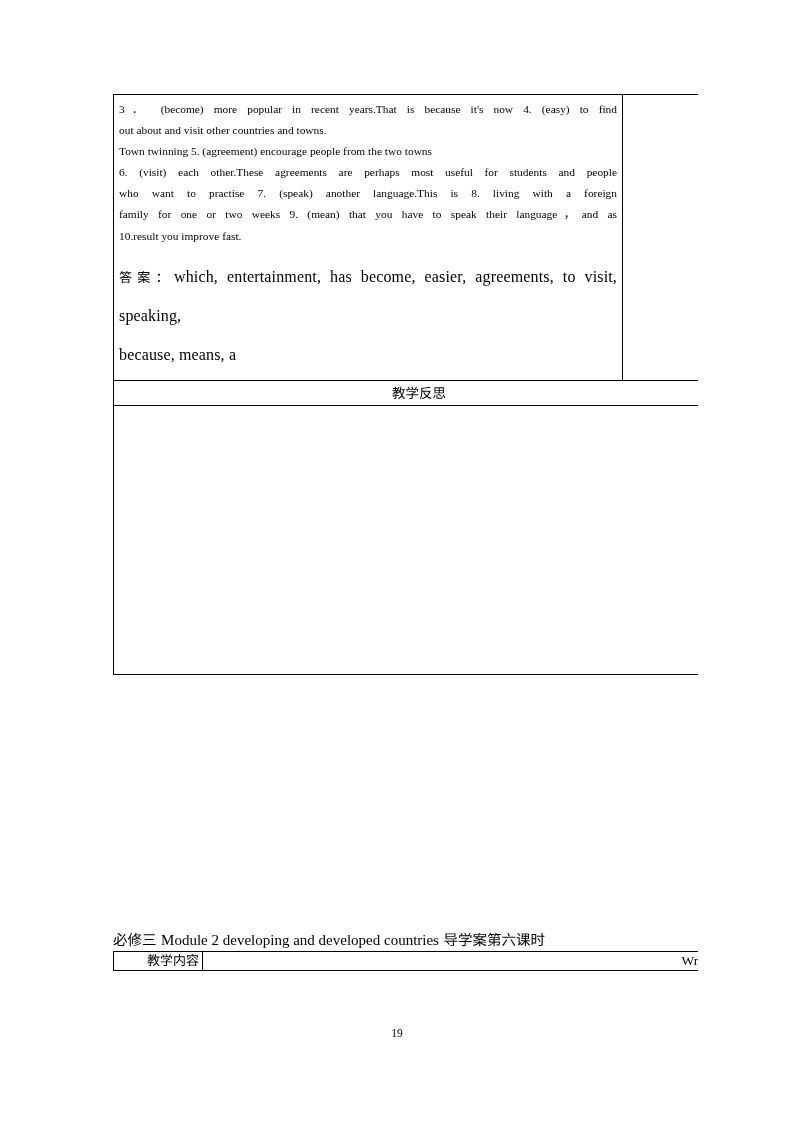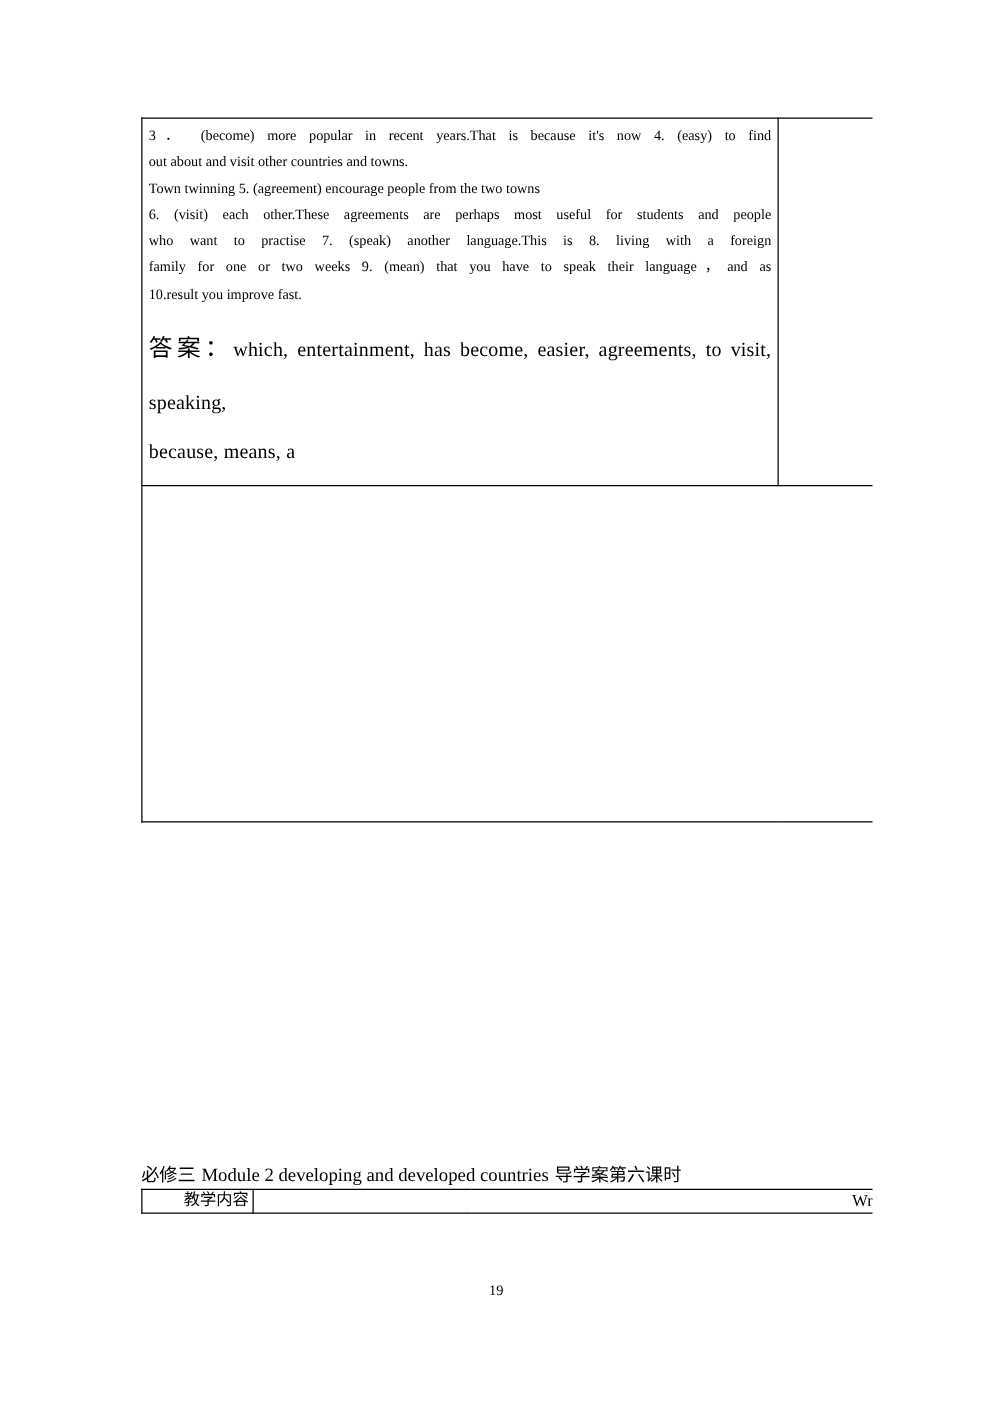--- a/index.html
+++ b/index.html
@@ -63,21 +63,21 @@
     text-align-last: justify;
   }
 
   .answer-block {
     margin-top: 10px;
     font-size: 11.4px;
     line-height: 2.45;
     text-align: justify;
   }
   .answer-label {
-    font-size: 19px;
+    font-size: 13px;
     font-family: Liberation Serif, serif;
     letter-spacing: 0.5px;
   }
   .answer-body {
     font-size: 16px;
     letter-spacing: 0.15px;
   }
   .answer-line1 {
     display: block;
     text-align: justify;
@@ -175,20 +175,25 @@
 
             <div class="answer-block">
               <span class="answer-line1"><span class="answer-label">答案：</span><span class="answer-body">which, entertainment, has become, easier, agreements, to visit, speaking,</span></span>
               <span class="answer-line2 answer-body">because, means, a</span>
             </div>
           </div>
         </td>
         <td class="col-side"></td>
       </tr>
 
+      <tr class="reflect-row">
+        <td colspan="2">
+          <span class="reflect-label">教学反思</span>
+        </td>
+      </tr>
 
       <tr class="blank-row">
         <td colspan="2"></td>
       </tr>
     </tbody>
   </table>
 
   <div class="doc-title"><span>必修三</span><span>&nbsp;</span><span class="en">Module 2 developing and developed countries</span><span>&nbsp;</span><span>导学案第六课时</span></div>
 
   <table class="info-table">

